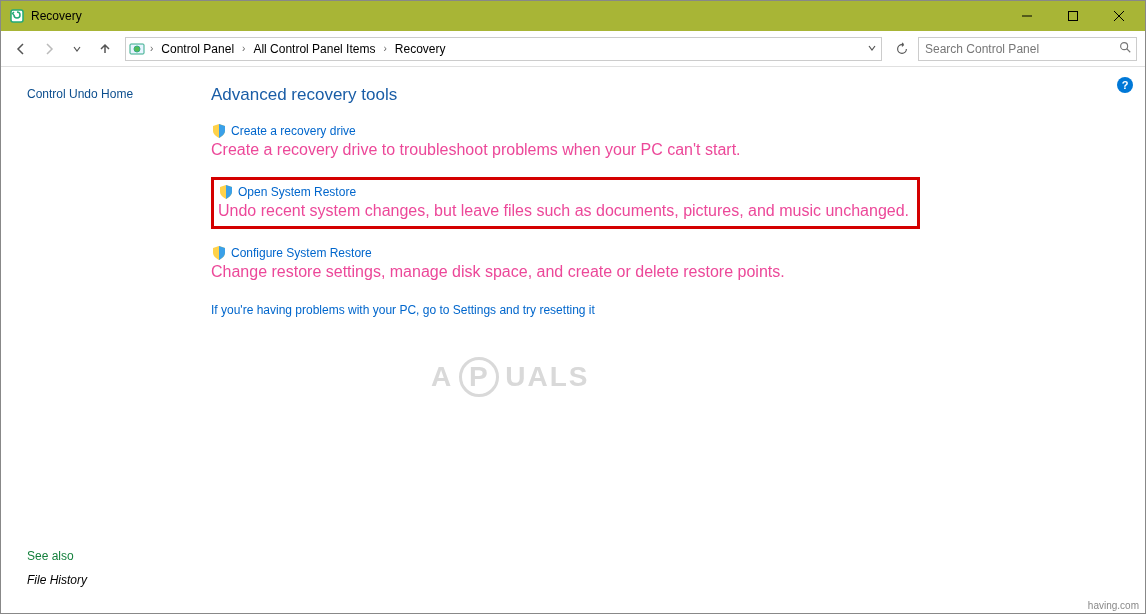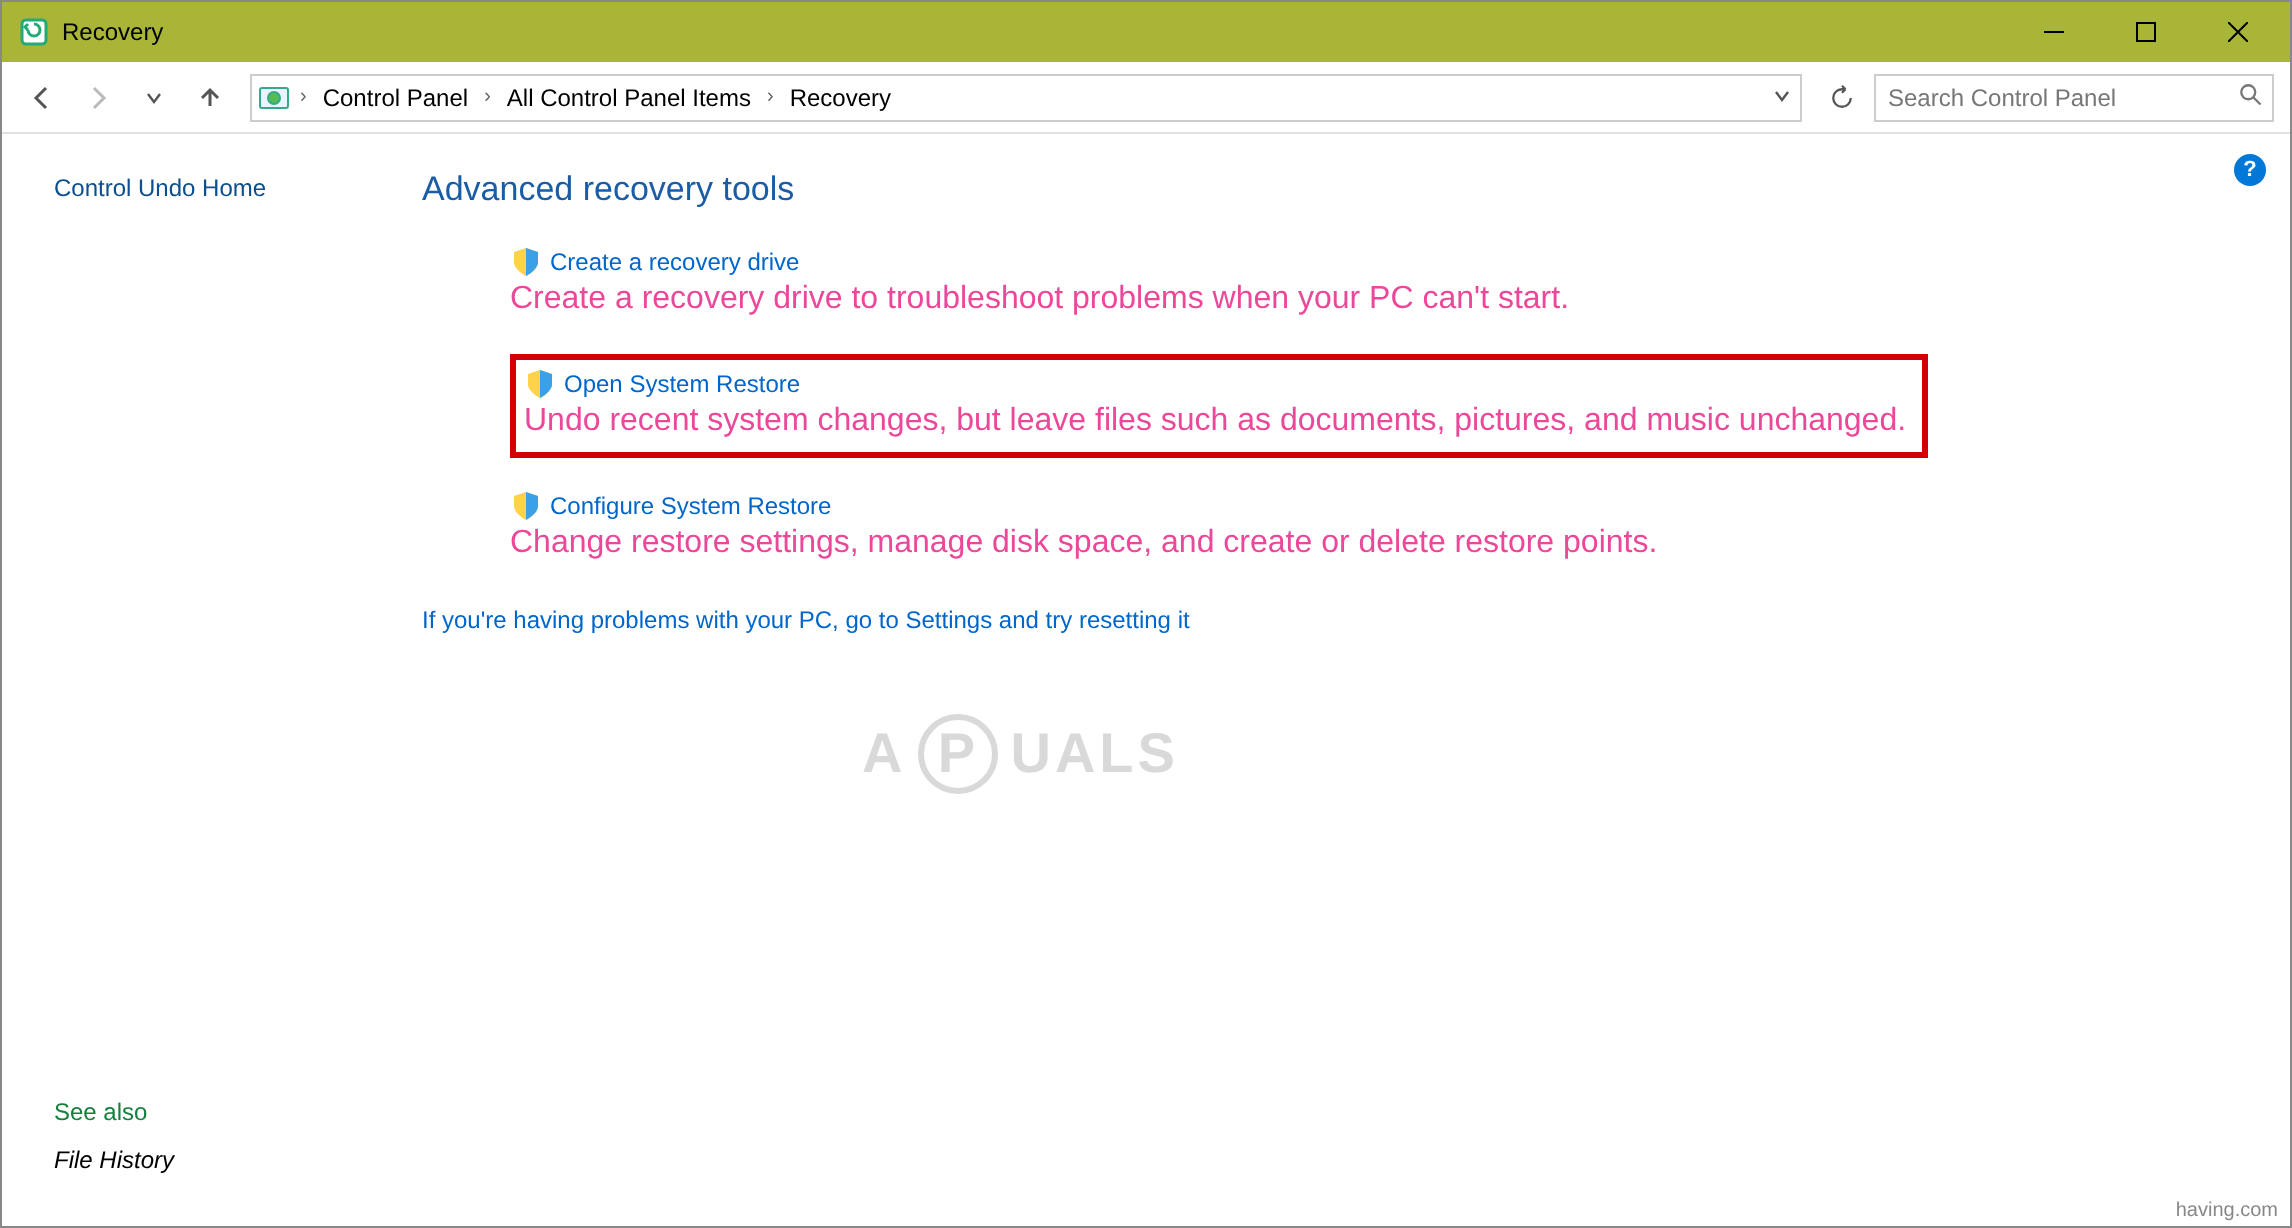--- a/index.html
+++ b/index.html
@@ -65,21 +65,21 @@
   .bc-item { padding: 0 6px; height: 100%; display:flex; align-items:center; cursor: default; }
   .bc-sep { color: #666; font-size: 10px; padding: 0 2px; }
   .bc-spacer { flex: 1; }
   .bc-right-controls { display:flex; align-items:center; gap:2px; padding-right:2px; color:#555;}
   .refresh-btn {
     width: 24px; height: 24px;
     display:flex;align-items:center;justify-content:center;
     color:#555;
   }
   .search-box {
-    width: 200px; height: 24px;
+    width: 219px; height: 24px;
     border: 1px solid #ccc;
     display:flex; align-items:center;
     padding: 0 4px;
     color: #777;
   }
   .search-box input {
     border: none; outline: none;
     flex: 1; font-size: 12px;
     color: #555;
   }
@@ -109,21 +109,20 @@
   }
   .main h1 {
     color: #1a5da6;
     font-weight: 400;
     font-size: 17px;
     margin: 0 0 16px 0;
   }
   .tool-item {
     margin-bottom: 14px;
     padding: 2px 0 4px 0;
-    margin-left: 44px;
   }
   .tool-item.highlight {
     border: 3px solid #d40000;
     padding: 4px 8px 6px 4px;
     display: inline-block;
   }
   .tool-link-row {
     display: flex;
     align-items: center;
     gap: 4px;

